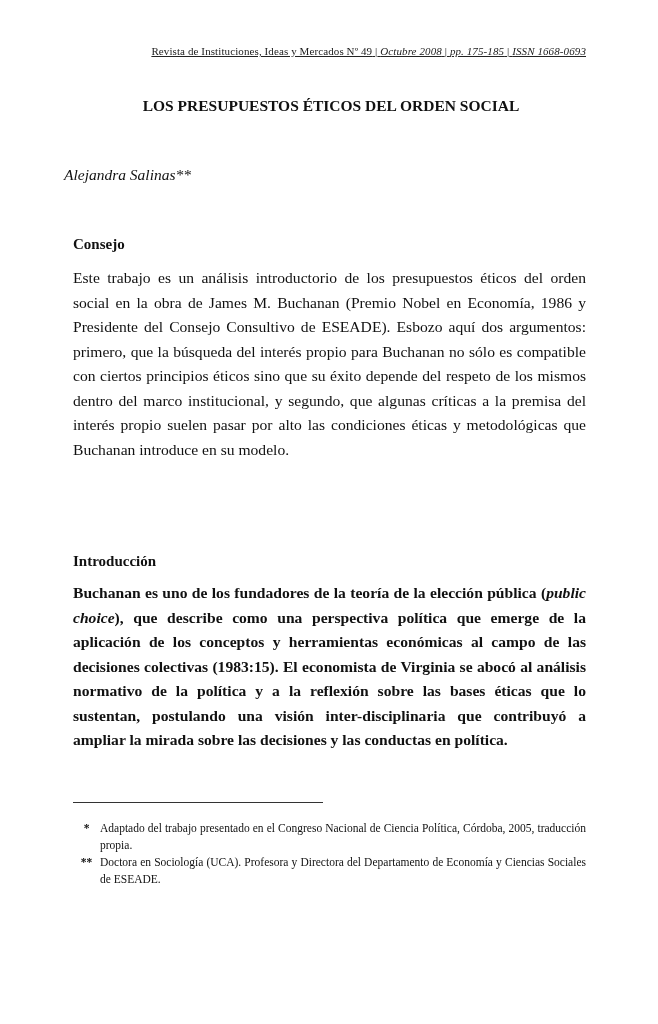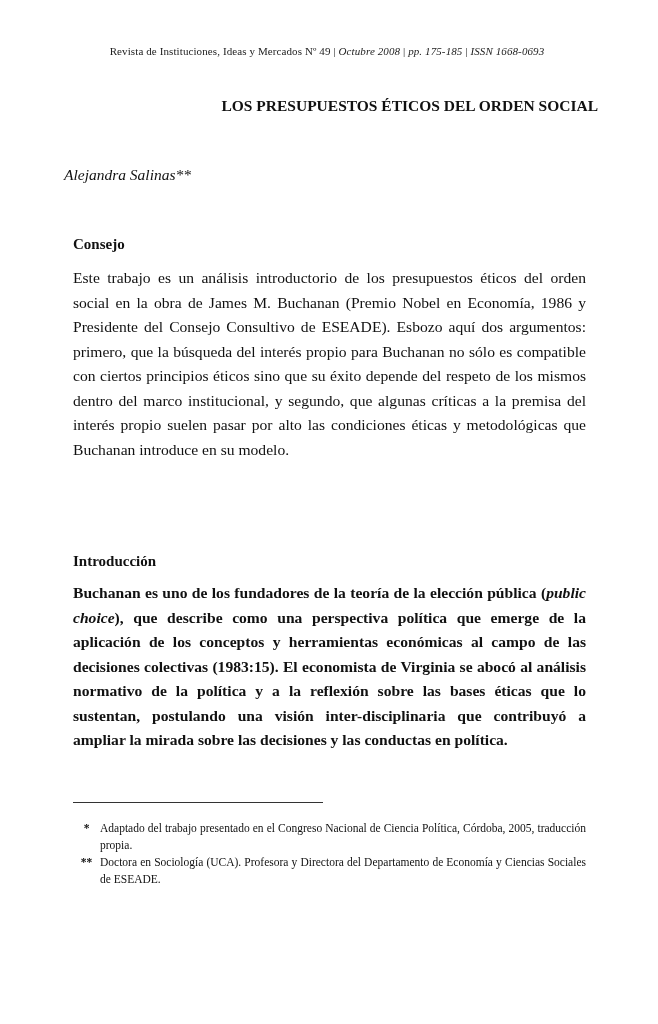--- a/index.html
+++ b/index.html
@@ -1,21 +1,21 @@
 <!DOCTYPE html>
 <html><head>
 <meta charset="utf-8">
 <style>
   html, body { margin: 0; padding: 0; background: #ffffff; }
   body { width: 658px; height: 1024px; position: relative; overflow: hidden;
          font-family: "Liberation Serif", "DejaVu Serif", serif; color: #111; }
-  .running-head { position: absolute; top: 45px; left: 60px; width: 534px; text-align: center;
-         font-size: 11px; letter-spacing: 0.1px; color: #222; }
+  .running-head { position: absolute; top: 45px; left: 52px; width: 534px; text-align: right;
+         font-size: 11px; letter-spacing: 0.1px; color: #222; text-decoration: underline; }
   .running-head .ital { font-style: italic; }
-  .title { position: absolute; top: 95px; left: 64px; width: 534px; text-align: right;
+  .title { position: absolute; top: 95px; left: 64px; width: 534px; text-align: center;
          font-weight: bold; font-size: 15.5px; line-height: 22px; }
   .author { position: absolute; top: 166px; left: 64px; width: 534px; 
          font-style: italic; font-size: 15.5px; padding-right: 183px; box-sizing: border-box; }
   .heading { position: absolute; left: 73px; font-weight: bold; font-size: 15px; }
   .para { position: absolute; left: 73px; width: 513px; font-size: 15.6px; line-height: 24.5px;
          text-align: justify; }
   #h-resumen { top: 236px; }
   #p-resumen { top: 266px; }
   #h-intro { top: 553px; }
   #p-intro { top: 581px; font-weight: bold; }

